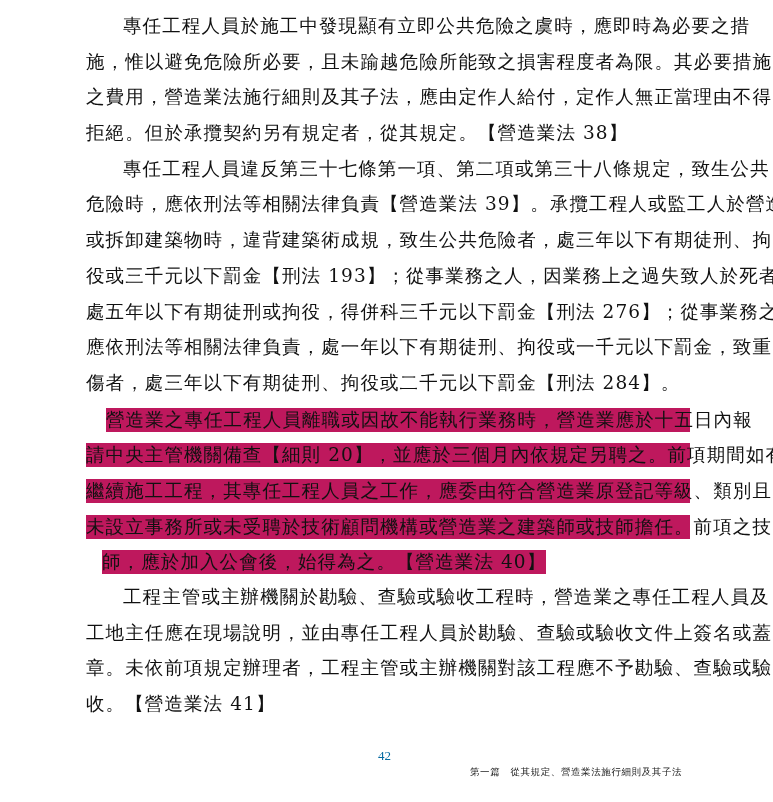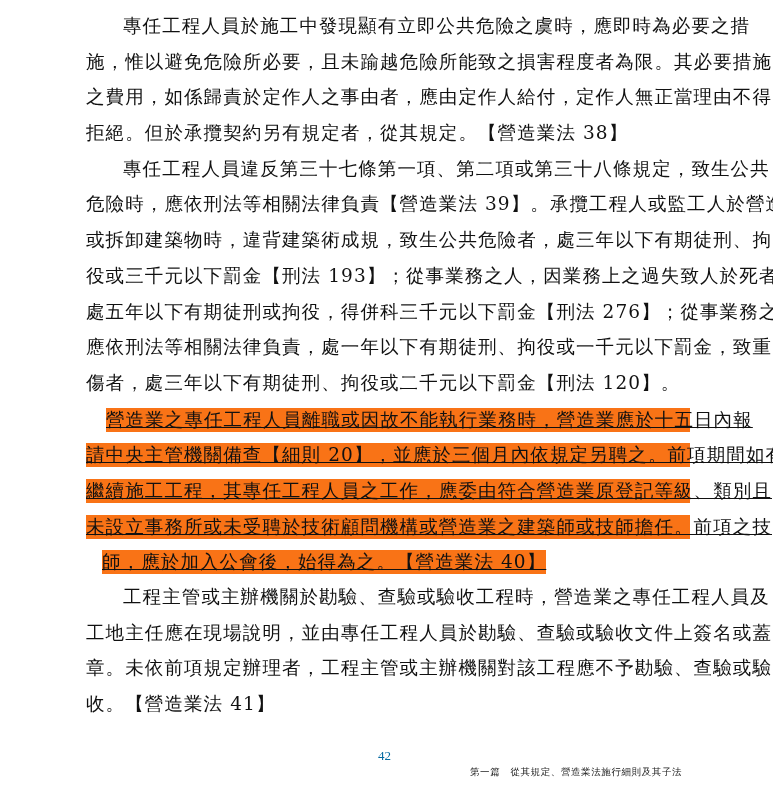--- a/index.html
+++ b/index.html
@@ -46,28 +46,27 @@
     }
     .hl-line {
       display: block;
       height: 35.7px;
       line-height: 35.7px;
       font-size: 18.5px;
       white-space: nowrap;
       letter-spacing: 1.1px;
     }
     .hl {
-      background: #f97316;
+      background: #be185d;
       display: inline-block;
       line-height: 24px;
       height: 24px;
       vertical-align: middle;
       text-align: justify;
       text-align-last: justify;
-      text-decoration: underline;
     }
     .hl.full {
       width: 604px;
     }
     .hl.first {
       margin-left: 20px;
       width: 584px;
       padding-left: 0;
     }
     .hl.lastseg {
@@ -94,32 +93,32 @@
   </style>
 </head>
 <body>
 
 <div class="page">
   <div class="body-text">
 
     <div>
       <span class="line indent">專任工程人員於施工中發現顯有立即公共危險之虞時，應即時為必要之措</span>
       <span class="line">施，惟以避免危險所必要，且未踰越危險所能致之損害程度者為限。其必要措施</span>
-      <span class="line">之費用，如係歸責於定作人之事由者，應由定作人給付，定作人無正當理由不得</span>
+      <span class="line">之費用，營造業法施行細則及其子法，應由定作人給付，定作人無正當理由不得</span>
       <span class="line last">拒絕。但於承攬契約另有規定者，從其規定。【營造業法 38】</span>
     </div>
 
     <div>
       <span class="line indent">專任工程人員違反第三十七條第一項、第二項或第三十八條規定，致生公共</span>
       <span class="line">危險時，應依刑法等相關法律負責【營造業法 39】。承攬工程人或監工人於營造</span>
       <span class="line">或拆卸建築物時，違背建築術成規，致生公共危險者，處三年以下有期徒刑、拘</span>
       <span class="line">役或三千元以下罰金【刑法 193】；從事業務之人，因業務上之過失致人於死者，</span>
       <span class="line">處五年以下有期徒刑或拘役，得併科三千元以下罰金【刑法 276】；從事業務之人，</span>
       <span class="line">應依刑法等相關法律負責，處一年以下有期徒刑、拘役或一千元以下罰金，致重</span>
-      <span class="line last">傷者，處三年以下有期徒刑、拘役或二千元以下罰金【刑法 120】。</span>
+      <span class="line last">傷者，處三年以下有期徒刑、拘役或二千元以下罰金【刑法 284】。</span>
     </div>
 
     <div>
       <span class="hl-line">
         <span class="hl first">營造業之專任工程人員離職或因故不能執行業務時，營造業應於十五日內報</span>
       </span>
       <span class="hl-line">
         <span class="hl full">請中央主管機關備查【細則 20】，並應於三個月內依規定另聘之。前項期間如有</span>
       </span>
       <span class="hl-line">

